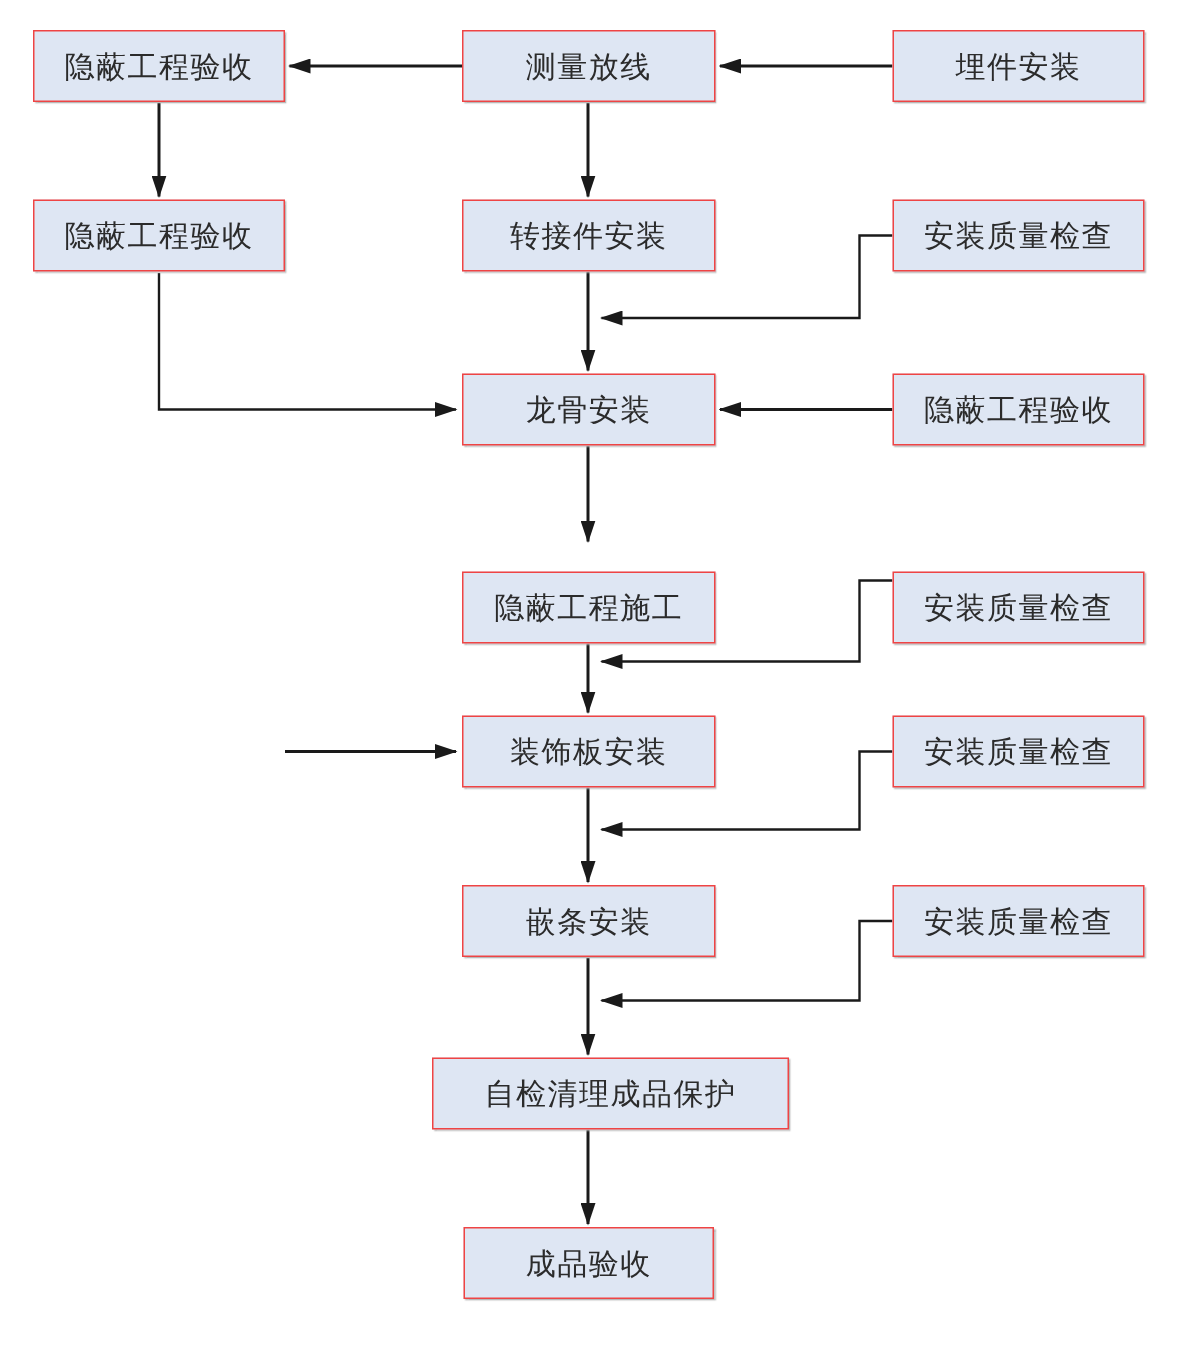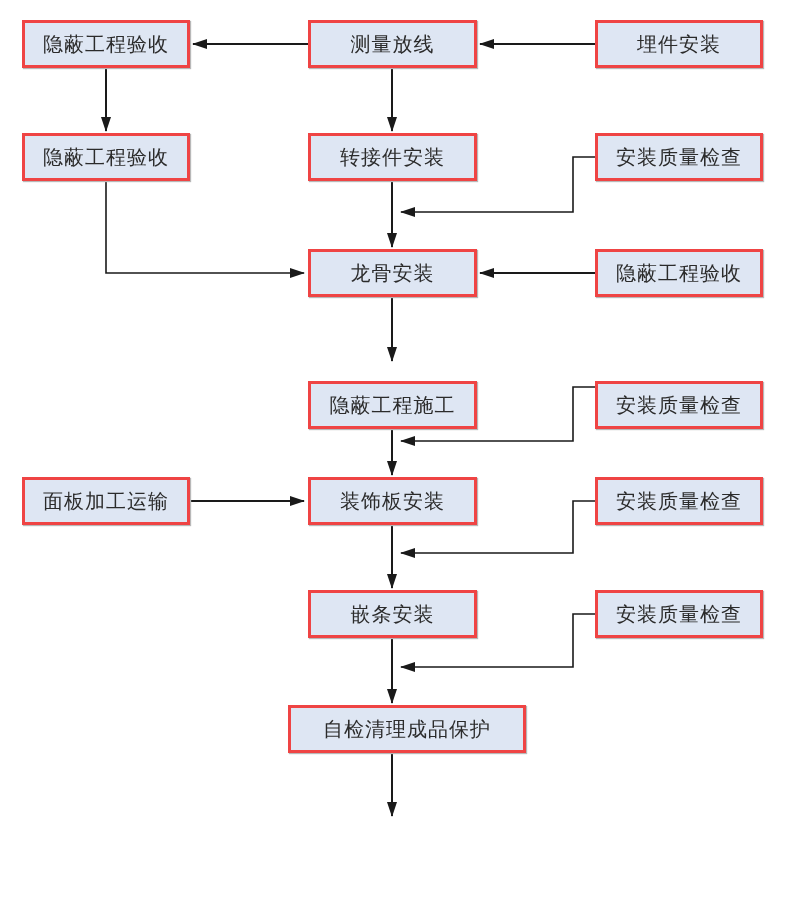--- a/index.html
+++ b/index.html
@@ -20,21 +20,21 @@
     left: 0;
     top: 0;
     width: 793px;
     height: 900px;
   }
   .node {
     position: absolute;
     height: 48px;
     box-sizing: border-box;
     background: #dee6f3;
-    border: 3px solid #ef4444;
+    border: 1px solid #ef4444;
     box-shadow: 1px 1px 1px #b8b8b8;
     display: flex;
     align-items: center;
     justify-content: center;
   }
   .node span {
     font-size: 20px;
     letter-spacing: 1px;
     color: #2b2b2b;
     white-space: nowrap;
@@ -112,35 +112,35 @@
     <span>隐蔽工程验收</span>
   </div>
 
   <div class="node col-c r4">
     <span>隐蔽工程施工</span>
   </div>
   <div class="node col-r r4">
     <span>安装质量检查</span>
   </div>
 
-  <div class="node col-l r5">
-    <span>面板加工运输</span>
-  </div>
   <div class="node col-c r5">
     <span>装饰板安装</span>
   </div>
   <div class="node col-r r5">
     <span>安装质量检查</span>
   </div>
 
   <div class="node col-c r6">
     <span>嵌条安装</span>
   </div>
   <div class="node col-r r6">
     <span>安装质量检查</span>
   </div>
 
   <div class="node r7">
     <span>自检清理成品保护</span>
   </div>
 
+  <div class="node r8">
+    <span>成品验收</span>
+  </div>
 
 </div>
 
 </body></html>

